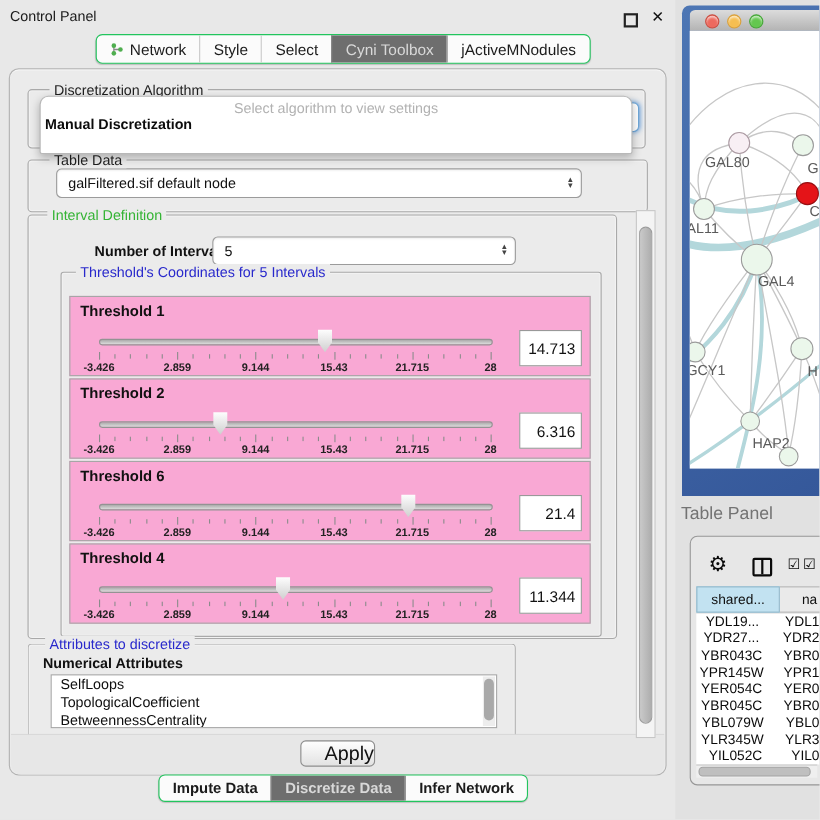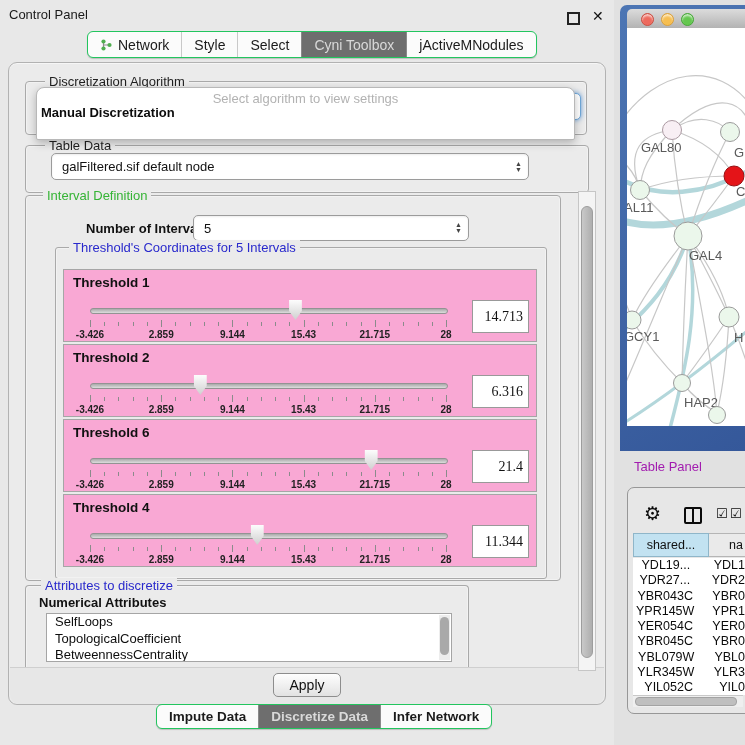--- a/index.html
+++ b/index.html
@@ -6,21 +6,21 @@
   body{width:745px;height:745px;position:relative;overflow:hidden;background:#e3e3e3;
        font-family:"Liberation Sans",sans-serif;-webkit-font-smoothing:antialiased}
   
   #left{position:absolute;left:0;top:0;width:614px;height:745px;background:#e8e8e8}
   .cp-title{position:absolute;left:9px;top:7px;font-size:13px;color:#1a1a1a}
   .float-btn{position:absolute;left:567px;top:12px;width:9px;height:9px;border:2px solid #222;background:transparent}
   .close-btn{position:absolute;left:592px;top:8px;font-size:14px;font-weight:bold;color:#111;font-family:"DejaVu Sans",sans-serif}
   .seg{position:absolute;display:flex;background:#fbfbfb;border:1px solid #22c55e;border-radius:6px;
        overflow:hidden;box-shadow:0 1px 1px rgba(0,0,0,.18)}
   #top-tabs{left:87px;top:31px;height:25px}
-  #bottom-tabs{left:156px;top:704px;height:23px}
+  #bottom-tabs{left:144px;top:704px;height:23px}
   .seg .tab{display:flex;align-items:center;gap:5px;padding:0 12px;font-size:14px;color:#1b1b1b;white-space:nowrap}
   .seg .tab + .tab{border-left:1px solid #c9c9c9}
   .seg .tab.sel{background:#6e6e6e;color:#d9d9d9;border-left-color:#8a8a8a}
   .seg .tab.sel + .tab{border-left-color:#8a8a8a}
   #bottom-tabs .tab{font-size:13.5px;font-weight:bold}
   
   .outer{position:absolute;left:8px;top:62px;width:596px;height:641px;background:#ebebeb;
          border:1px solid #b2b2b2;border-radius:9px;box-shadow:inset 0 1px 0 #f6f6f6}
   .group{position:absolute;border:1px solid #a9a9a9;border-radius:4px;box-shadow:inset 0 0 0 1px #f2f2f2}
   .group-label{position:absolute;font-size:13px;background:#ebebeb;padding:0 4px;color:#1f1f1f;z-index:2}
@@ -54,45 +54,45 @@
   .slider{position:absolute;left:26px;top:28px;width:356px;height:42px}
   .track{position:absolute;left:0;top:10px;width:356px;height:4px;border-radius:3px;border:1px solid #939393;
          background:linear-gradient(180deg,#aaa,#ddd)}
   .tick{position:absolute;width:1px;background:#8b8b8b}
   .tick.minor{top:24px;height:4px}
   .tick.major{top:22px;height:7px}
   .tick-label{position:absolute;top:31px;transform:translateX(-50%);font-size:10px;font-weight:bold;color:#222;white-space:nowrap}
   .thumb{position:absolute;top:1px;width:16px;height:22px;background:linear-gradient(180deg,#fff,#cdcdcd);
          clip-path:polygon(10% 4%,90% 4%,90% 55%,50% 96%,10% 55%);filter:drop-shadow(0 0 1px #777)}
   .th-value{position:absolute;left:408px;top:30px;width:50px;height:31px;background:#fff;border:1px solid #999;
-            font-family:Liberation Serif, serif;font-size:14px;color:#111;text-align:right;padding:0 5px 0 0}
+            font-family:Liberation Sans, sans-serif;font-size:14px;color:#111;text-align:right;padding:0 5px 0 0}
   #attr-group{left:16px;top:522px;width:442px;height:84px;border-bottom:none;border-radius:4px 4px 0 0}
   #attr-group-label{left:32px;top:515px}
   #attr-heading{position:absolute;left:30px;top:532px;font-size:13px;font-weight:bold;color:#111}
   #attr-list{position:absolute;left:37px;top:550px;width:404px;height:47px;background:#fff;border:1px solid #a5a5a5;overflow:hidden}
   #attr-list .item{font-size:13px;color:#0e0e0e;line-height:16.5px;padding-left:8px;white-space:nowrap}
   #attr-scroll{position:absolute;right:1px;top:1px;width:11px;height:45px;background:#ededed}
   #attr-scroll .thumb2{position:absolute;left:1px;top:2px;width:9px;height:38px;border-radius:5px;background:#a9a9a9}
   #apply-strip{position:absolute;left:1px;top:604px;width:594px;height:36px;background:#e7e7e7;
                border-top:1px solid #cfcfcf;border-radius:0 0 9px 9px}
   #apply-btn{position:absolute;left:50%;transform:translateX(-50%);top:5px;width:66px;height:22px;line-height:22px;
-             text-align:center;font-size:14px;color:#111;background:linear-gradient(#fefefe,#e2e2e2);
+             text-align:right;font-size:18px;color:#111;background:linear-gradient(#fefefe,#e2e2e2);
              border:1px solid #8d8d8d;border-radius:5px}
   #vp-scroll{position:absolute;left:569px;top:128px;width:16px;height:478px;background:#f4f4f4;border:1px solid #c6c6c6}
   #vp-scroll .thumb2{position:absolute;left:2px;top:14px;width:10px;height:450px;border-radius:6px;
                      background:linear-gradient(90deg,#c9c9c9,#aeaeae);border:1px solid #9d9d9d}
   
   #right-bg{position:absolute;left:614px;top:0;width:131px;height:745px;background:#e1e1e1}
   #net-window{position:absolute;left:620px;top:5px;width:125px;height:446px;border-radius:7px 0 0 0;
               background:linear-gradient(150deg,#4d76b4,#35589a)}
   #net-titlebar{position:absolute;left:627px;top:9px;width:118px;height:19px;border-radius:5px 0 0 0;
                 background:linear-gradient(#dcdcdc,#b3b3b3);border-bottom:1px solid #9a9a9a}
   .light{position:absolute;top:4px;width:11px;height:11px;border-radius:50%;box-shadow:inset 0 2px 2px rgba(255,255,255,.65)}
   #net-canvas{position:absolute;left:627px;top:28px;width:118px;height:398px;background:#fff;overflow:hidden}
-  #tp-title{position:absolute;left:634px;top:459px;font-size:13px;color:#a21caf}
+  #tp-title{position:absolute;left:619px;top:459px;font-size:16px;color:#737373}
   #tp-box{position:absolute;left:627px;top:487px;width:126px;height:225px;background:#e7e7e7;
           border:1px solid #979797;border-radius:7px}
   #tp-gear{position:absolute;left:644px;top:502px;font-size:19px;color:#0a0a0a;font-family:"DejaVu Sans",sans-serif}
   #tp-cols{position:absolute;left:684px;top:507px;width:14px;height:13px;border:2px solid #0a0a0a;border-radius:2px}
   #tp-cols::after{content:"";position:absolute;left:6px;top:0;width:2px;height:13px;background:#0a0a0a}
   .tp-check{position:absolute;top:506px;font-size:13px;color:#0a0a0a;font-family:"DejaVu Sans",sans-serif}
   #tp-check1{left:716px}#tp-check2{left:730px}
   .hcell{position:absolute;top:533px;height:22px;line-height:22px;font-size:12.5px;color:#101010}
   #hcell1{left:633px;width:74px;text-align:center;background:#c2e2f1;border:1px solid #8fb6c9}
   #hcell2{left:709px;width:84px;padding-left:20px;background:#eaeaea;border:1px solid #b5b5b5;border-left:none}

